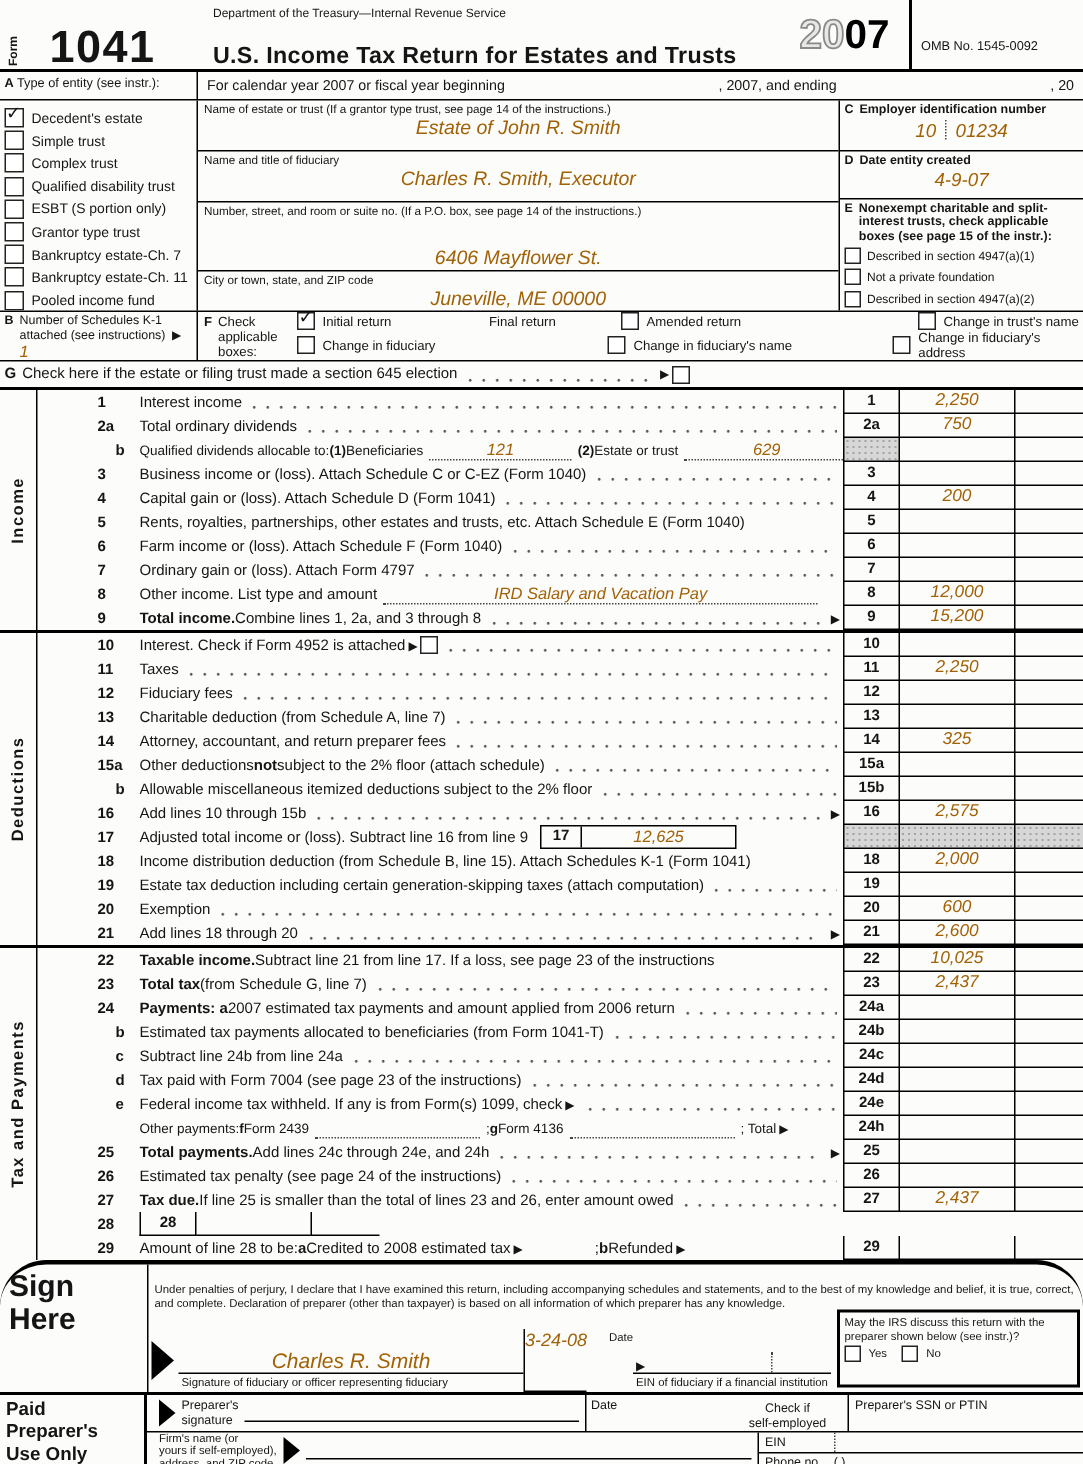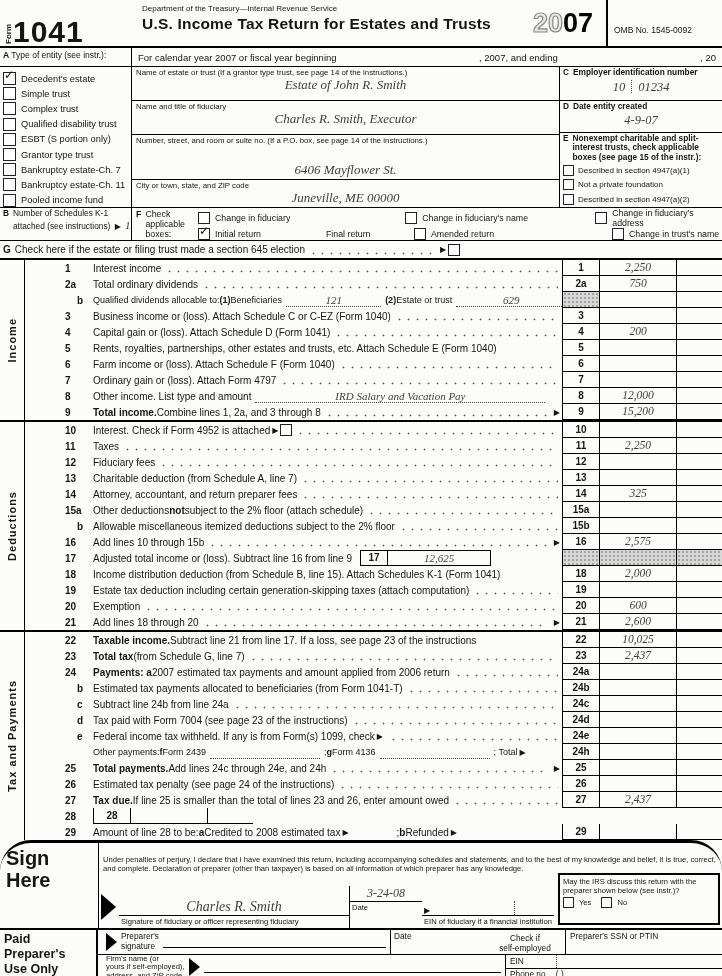--- a/index.html
+++ b/index.html
@@ -1,37 +1,37 @@
 <!DOCTYPE html>
 <html><head>
 <meta charset="utf-8">
 <style>
   html,body{margin:0;padding:0;background:#9a9a9a;}
   .page{width:722px;height:976px;margin:0 auto;background:#fcfcfa;color:#151515;
     font-family:"Liberation Sans",sans-serif;font-size:10px;position:relative;overflow:hidden;}
   .b{font-weight:bold;}
-  .hw{font-family:Liberation Serif, serif;font-style:italic;color:#404040;white-space:nowrap;}
+  .hw{font-family:Liberation Sans, sans-serif;font-style:italic;color:#a16207;white-space:nowrap;}
   .cb{display:inline-block;width:10px;height:10px;border:1px solid #222;background:#fff;
     position:relative;vertical-align:middle;flex:none;}
   .cb.checked::after{content:"✓";position:absolute;top:-5px;left:0px;font-size:12px;color:#111;}
   .arrow{font-size:8px;flex:none;padding:0 2px;}
   .bigarrow{width:0;height:0;border-top:13px solid transparent;border-bottom:13px solid transparent;
     border-left:15px solid #000;flex:none;}
   .leaders{flex:1 1 auto;min-width:8px;height:5px;align-self:flex-end;margin:0 4px 3px 4px;
     background-image:radial-gradient(circle,#555 0.8px,transparent 1.1px);
     background-size:9px 3px;background-repeat:repeat-x;background-position:left bottom;}
   .shade{background-color:#d7d7d7;background-image:radial-gradient(#a3a3a3 0.8px,transparent 1px);
     background-size:4px 4px;}
   
   .header{display:flex;height:46px;border-bottom:2px solid #000;}
-  .h-left{width:128px;display:flex;align-items:flex-end;padding:2px 0 0 4px;}
+  .h-left{width:128px;display:flex;align-items:flex-end;padding:2px 0 0 4px;gap:20px;}
   .form-vert{writing-mode:vertical-rl;transform:rotate(180deg);font-size:8px;font-weight:bold;margin-bottom:2px;}
   .form-num{font-size:30px;font-weight:bold;letter-spacing:1px;line-height:0.95;}
   .h-mid{flex:1;padding:4px 2px 0 10px;}
-  .dept{font-size:8px;margin-bottom:2px;}
+  .dept{font-size:8px;margin-bottom:16px;}
   .h-title{font-size:15.5px;font-weight:bold;letter-spacing:0.2px;}
   .h-year{width:86px;display:flex;align-items:center;justify-content:center;}
   .yr-o{font-size:27px;font-weight:bold;color:#e8e8e6;-webkit-text-stroke:1.2px #8a8a8a;}
   .yr-s{font-size:27px;font-weight:bold;color:#000;}
   .h-omb{width:108px;border-left:2px solid #000;display:flex;align-items:center;padding:14px 0 0 6px;font-size:8.5px;}
   
   .row-a{display:flex;height:18px;border-bottom:1px solid #000;align-items:center;}
   .a-cell{width:128px;flex:none;padding-left:3px;font-size:8.5px;align-self:flex-start;padding-top:2px;}
   .cal-cell{flex:1;display:flex;align-items:center;border-left:1px solid #000;height:100%;padding:0 6px;font-size:9.5px;}
   .cal-gap{flex:1;}
@@ -103,21 +103,21 @@
   
   .sign{display:flex;border-top:3px solid #000;height:85px;position:relative;border-radius:31px;}
   .sign-label{width:92px;flex:none;padding:4px 0 0 6px;font-size:20px;font-weight:bold;line-height:1.1;}
   .sign-main{flex:1;display:flex;flex-direction:column;border-left:1px solid #000;min-width:0;}
   .perjury{font-size:7.6px;line-height:1.25;padding:12px 4px;}
   .sig-zone{flex:1;display:flex;padding-left:2px;}
   .sig-arrow-wrap{width:18px;display:flex;align-items:center;}
   .sig-block{width:230px;display:flex;flex-direction:column;justify-content:flex-end;}
   .sig-line{border-bottom:1px solid #000;text-align:center;font-size:14px;}
   .sig-cap{font-size:7.6px;padding:1px 0 2px 2px;}
-  .date-block{width:72px;border-left:1px solid #000;display:flex;flex-direction:column;justify-content:flex-start;}
+  .date-block{width:72px;border-left:1px solid #000;display:flex;flex-direction:row;justify-content:space-between;}
   .ein-block{flex:1;display:flex;flex-direction:column;justify-content:flex-end;min-width:0;}
   .ein-top{display:flex;align-items:flex-end;height:16px;border-bottom:1px solid #000;}
   .ein-dotv{border-left:1px dotted #444;height:14px;margin-left:82px;}
   .discuss{position:absolute;right:2px;bottom:3px;width:162px;height:52px;border:2px solid #000;
     font-size:7.6px;line-height:1.25;padding:2px 3px;box-sizing:border-box;}
   .discuss .yn{display:flex;gap:10px;margin-top:1px;align-items:center;}
   .discuss .cb{width:9px;height:9px;margin-right:3px;}
   
   .prep{display:flex;border-top:2px solid #000;height:47px;}
   .prep-label{width:92px;flex:none;font-weight:bold;font-size:12.5px;line-height:1.2;padding:2px 0 0 4px;}
@@ -279,49 +279,49 @@
         <span class="arrow">▶</span>
         <span class="hw" style="font-size:11px;">1</span>
       </span>
     </div>
     <div class="f-cell">
       <div class="f-head">
         <span class="sec-letter">F</span>
         <span>Check applicable boxes:</span>
       </div>
       <div class="f-grid">
+        <div class="f-row f-row1" id="f-row1">
+            <span class="f-item">
+              <span class="cb checked"></span>
+              <span>Initial return</span>
+            </span>
+            <span class="f-item">
+              <span>Final return</span>
+            </span>
+            <span class="f-item">
+              <span class="cb"></span>
+              <span>Amended return</span>
+            </span>
+            <span class="f-item">
+              <span class="cb"></span>
+              <span>Change in trust's name</span>
+            </span>
+          </div>
         <div class="f-row f-row2" id="f-row2">
             <span class="f-item">
               <span class="cb"></span>
               <span>Change in fiduciary</span>
             </span>
             <span class="f-item">
               <span class="cb"></span>
               <span>Change in fiduciary's name</span>
             </span>
             <span class="f-item">
               <span class="cb"></span>
               <span>Change in fiduciary's address</span>
-            </span>
-          </div>
-        <div class="f-row f-row1" id="f-row1">
-            <span class="f-item">
-              <span class="cb checked"></span>
-              <span>Initial return</span>
-            </span>
-            <span class="f-item">
-              <span>Final return</span>
-            </span>
-            <span class="f-item">
-              <span class="cb"></span>
-              <span>Amended return</span>
-            </span>
-            <span class="f-item">
-              <span class="cb"></span>
-              <span>Change in trust's name</span>
             </span>
           </div>
       </div>
     </div>
   </div>
 
   <div class="g-row">
     <span class="sec-letter">G</span>
     <span>Check here if the estate or filing trust made a section 645 election</span>
     <span class="leaders g-lead"></span>

